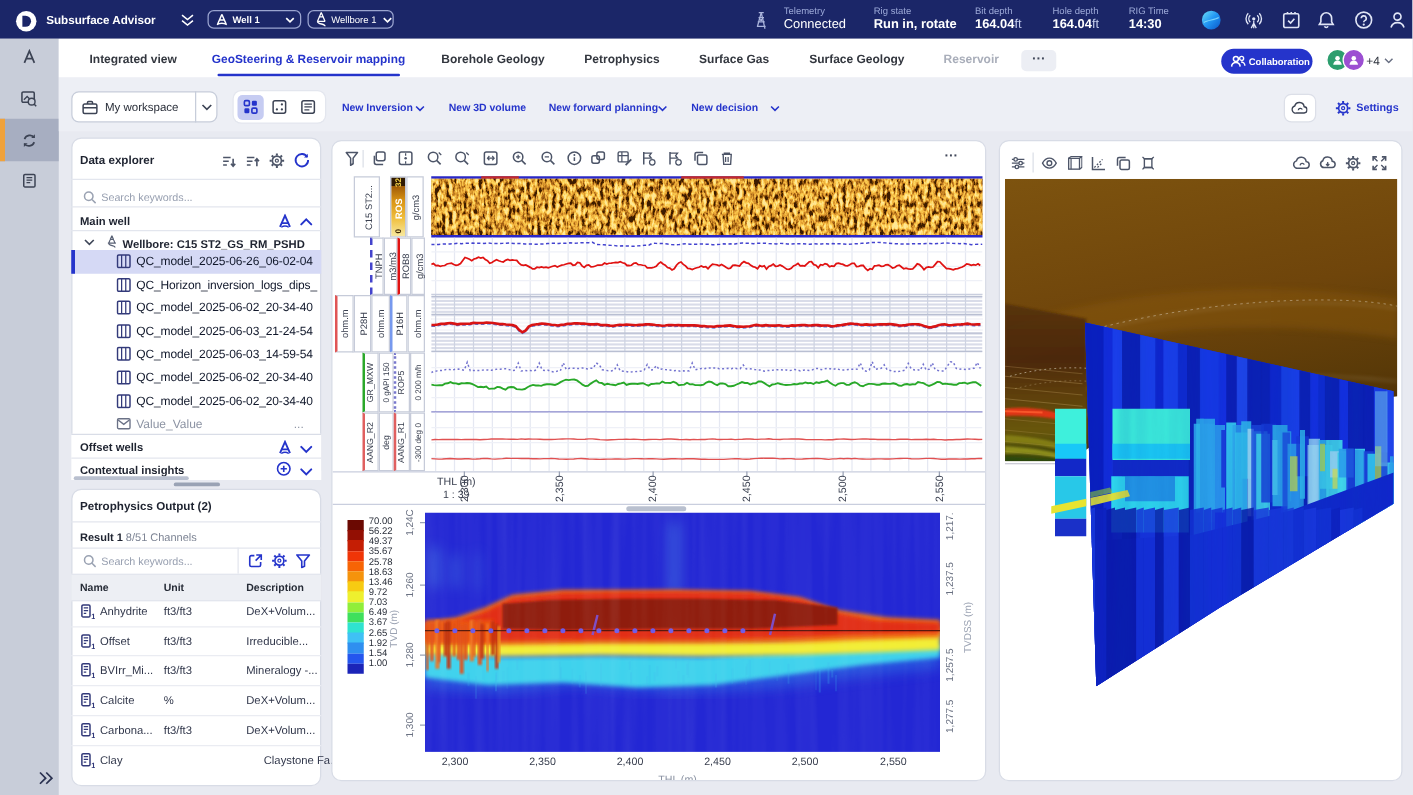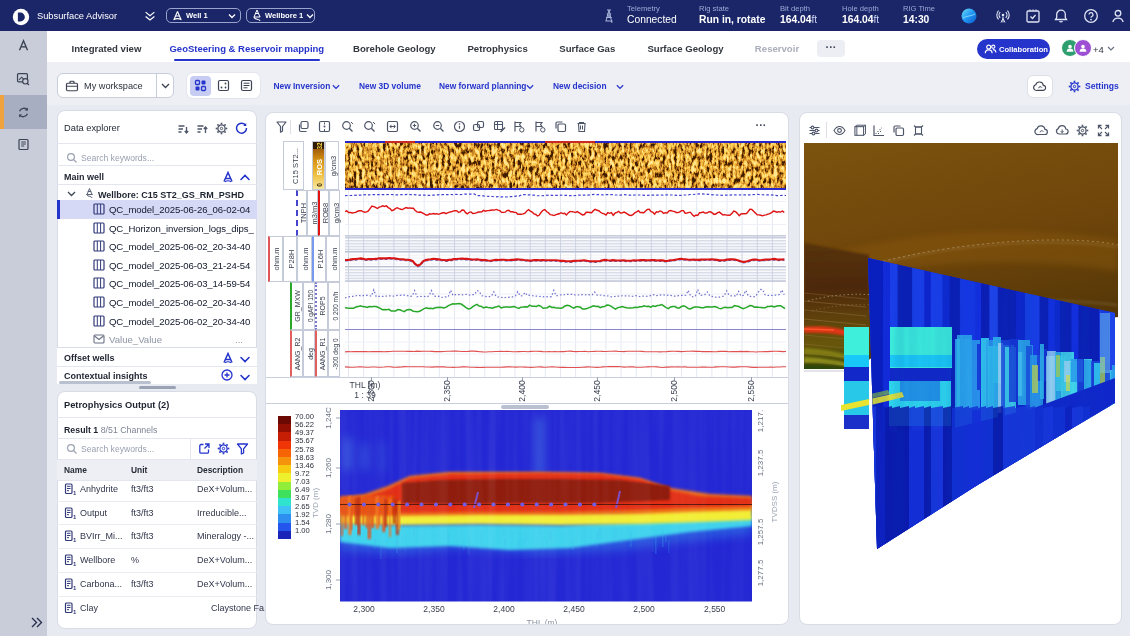--- a/index.html
+++ b/index.html
@@ -6,38 +6,38 @@
 .abs{position:absolute;white-space:nowrap}
 .panel{position:absolute;background:#fff;border:1px solid #d8dce6;border-radius:8px;overflow:hidden}
 .ic{position:absolute}
 svg{display:block}
 </style></head><body>
 <div class="abs" style="left:0;top:0;width:1130px;height:31px;background:#1b2668"></div>
 <svg class="ic" style="left:12px;top:8px" width="18" height="18" viewBox="0 0 22 22">
     <circle cx="11" cy="11" r="10" fill="#fff"></circle>
     <path d="M7.2 5.6h3.1a5.4 5.4 0 0 1 0 10.8H7.2Z" fill="#1b2668"></path>
   </svg>
-<div class="abs" style="left:37px;top:11px;font-size:9.3px;font-weight:400;color:#fff;letter-spacing:0px">Subsurface Advisor</div>
+<div class="abs" style="left:37px;top:11px;font-size:9.3px;font-weight:700;color:#fff;letter-spacing:0px">Subsurface Advisor</div>
 <svg class="ic" style="left:143px;top:10px" width="14" height="13" viewBox="0 0 16 14">
     <path d="M3 2l5 4 5-4M3 7l5 4 5-4" fill="none" stroke="#fff" stroke-width="1.4"></path>
   </svg>
 <div class="abs" style="left:166px;top:8px;width:75px;height:14.5px;border:1px solid #9aa4cf;border-radius:5px"></div>
 <svg class="ic" style="left:172px;top:10px" width="11" height="11" viewBox="0 0 11 11">
     <path d="M5.5 1.5 2 9.5M5.5 1.5 9 9.5M3.2 6h4.6M1.5 9.8c2.5-1.5 5.5-1.5 8 0" fill="none" stroke="#fff" stroke-width="1.1"></path>
   </svg>
 <div class="abs" style="left:186px;top:10.5px;font-size:7.6px;font-weight:700;color:#fff">Well 1</div>
 <svg class="ic" style="left:228px;top:13px" width="8" height="6" viewBox="0 0 8 6">
     <path d="M1 1.5 4 4.5 7 1.5" fill="none" stroke="#fff" stroke-width="1.3"></path>
   </svg>
 <div class="abs" style="left:246px;top:8px;width:69px;height:14.5px;border:1px solid #9aa4cf;border-radius:5px"></div>
 <svg class="ic" style="left:251px;top:9px" width="12" height="13" viewBox="0 0 12 13">
     <path d="M6 1 3 8M6 1l3 7M4 4.5h4M2.8 8h6.4" fill="none" stroke="#fff" stroke-width="1"></path>
     <path d="M3 8c0 3 6 1.5 6 4" fill="none" stroke="#fff" stroke-width="1.1"></path>
   </svg>
-<div class="abs" style="left:265px;top:10.5px;font-size:7.6px;font-weight:700;color:#fff">Wellbore 1</div>
+<div class="abs" style="left:265px;top:10.5px;font-size:7.6px;font-weight:400;color:#fff">Wellbore 1</div>
 <svg class="ic" style="left:306px;top:13px" width="8" height="6" viewBox="0 0 8 6">
     <path d="M1 1.5 4 4.5 7 1.5" fill="none" stroke="#fff" stroke-width="1.3"></path>
   </svg>
 <svg class="ic" style="left:602px;top:7px" width="14" height="17" viewBox="0 0 14 15">
     <path d="M5 2h4M7 2 4 13M7 2l3 13M4.8 6h4.4M4.2 9.5h5.6M3.5 13h7" stroke="#aab4dc" stroke-width="1" fill="none"></path>
     <circle cx="7" cy="8" r="1" fill="#aab4dc"></circle>
   </svg>
 <div class="abs" style="left:627px;top:4px;font-size:7.6px;color:#9ca9d8">Telemetry</div>
 <div class="abs" style="left:627px;top:13.5px;font-size:10.3px;font-weight:400;color:#fff">Connected</div>
 <div class="abs" style="left:699px;top:4px;font-size:7.6px;color:#9ca9d8">Rig state</div>
@@ -211,21 +211,21 @@
     <path d="M6.5 10.6L6.5 12.3" stroke="#2534cb" stroke-width="1.6"></path>
     <path d="M3.6 9.4L2.4 10.6" stroke="#2534cb" stroke-width="1.6"></path>
     <path d="M2.4 6.5L0.7 6.5" stroke="#2534cb" stroke-width="1.6"></path>
     <path d="M3.6 3.6L2.4 2.4" stroke="#2534cb" stroke-width="1.6"></path>
     <path d="M6.5 2.4L6.5 0.7" stroke="#2534cb" stroke-width="1.6"></path>
     <path d="M9.4 3.6L10.6 2.4" stroke="#2534cb" stroke-width="1.6"></path>
   </svg>
 <div class="abs" style="left:1085px;top:81px;font-size:8.6px;font-weight:700;color:#2534cb">Settings</div>
 <div class="abs" style="left:0;top:0;width:1130px;height:636px">
     <div class="panel" style="left:57px;top:110px;width:200px;height:274px"></div>
-    <div class="abs" style="left:64px;top:123px;font-size:9.3px;font-weight:400;color:#1e2330">Data explorer</div>
+    <div class="abs" style="left:64px;top:123px;font-size:9.3px;font-weight:700;color:#1e2330">Data explorer</div>
     <svg class="ic" style="left:177px;top:123px" width="12" height="12" viewBox="0 0 12 12">
       <path d="M1.5 3h6M1.5 6h4.5M1.5 9h3" stroke="#4d5568" stroke-width="1.3"></path>
       <path d="M9.5 4v6M7.8 8l1.7 2 1.7-2" fill="none" stroke="#4d5568" stroke-width="1.3"></path>
     </svg>
     <svg class="ic" style="left:196px;top:123px" width="12" height="12" viewBox="0 0 12 12">
       <path d="M1.5 3h6M1.5 6h4.5M1.5 9h3" stroke="#4d5568" stroke-width="1.3"></path>
       <path d="M9.5 10V4M7.8 6 9.5 4l1.7 2" fill="none" stroke="#4d5568" stroke-width="1.3"></path>
     </svg>
     <svg class="ic" style="left:215px;top:122px" width="13" height="13" viewBox="0 0 13 13">
       <circle cx="6.5" cy="6.5" r="3.6" fill="none" stroke="#4d5568" stroke-width="1.3"></circle>
@@ -375,39 +375,39 @@
   </svg>
 <div class="abs" style="left:80px;top:484.0px;font-size:9px;color:#30364a">Anhydrite</div>
 <div class="abs" style="left:131px;top:484.0px;font-size:9px;color:#30364a">ft3/ft3</div>
 <div class="abs" style="left:197px;top:484.0px;font-size:9px;color:#30364a">DeX+Volum...</div>
 <div class="abs" style="left:57px;top:500.7px;width:200px;height:1px;background:#eaecf2"></div>
 <svg class="ic" style="left:64px;top:506.7px" width="12" height="13" viewBox="0 0 12 13">
     <rect x="1.5" y="1" width="6.5" height="9.5" rx="1" fill="none" stroke="#333a7a" stroke-width="1.2"></rect>
     <path d="M3 3.3h3.5M3 5.5h3.5M3 7.7h2" stroke="#333a7a" stroke-width="1"></path>
     <text x="9" y="12" font-size="6" fill="#333a7a" font-weight="bold">1</text>
   </svg>
-<div class="abs" style="left:80px;top:507.7px;font-size:9px;color:#30364a">Output</div>
+<div class="abs" style="left:80px;top:507.7px;font-size:9px;color:#30364a">Offset</div>
 <div class="abs" style="left:131px;top:507.7px;font-size:9px;color:#30364a">ft3/ft3</div>
 <div class="abs" style="left:197px;top:507.7px;font-size:9px;color:#30364a">Irreducible...</div>
 <div class="abs" style="left:57px;top:524.4px;width:200px;height:1px;background:#eaecf2"></div>
 <svg class="ic" style="left:64px;top:530.4px" width="12" height="13" viewBox="0 0 12 13">
     <rect x="1.5" y="1" width="6.5" height="9.5" rx="1" fill="none" stroke="#333a7a" stroke-width="1.2"></rect>
     <path d="M3 3.3h3.5M3 5.5h3.5M3 7.7h2" stroke="#333a7a" stroke-width="1"></path>
     <text x="9" y="12" font-size="6" fill="#333a7a" font-weight="bold">1</text>
   </svg>
 <div class="abs" style="left:80px;top:531.4px;font-size:9px;color:#30364a">BVIrr_Mi...</div>
 <div class="abs" style="left:131px;top:531.4px;font-size:9px;color:#30364a">ft3/ft3</div>
 <div class="abs" style="left:197px;top:531.4px;font-size:9px;color:#30364a">Mineralogy -...</div>
 <div class="abs" style="left:57px;top:548.1px;width:200px;height:1px;background:#eaecf2"></div>
 <svg class="ic" style="left:64px;top:554.1px" width="12" height="13" viewBox="0 0 12 13">
     <rect x="1.5" y="1" width="6.5" height="9.5" rx="1" fill="none" stroke="#333a7a" stroke-width="1.2"></rect>
     <path d="M3 3.3h3.5M3 5.5h3.5M3 7.7h2" stroke="#333a7a" stroke-width="1"></path>
     <text x="9" y="12" font-size="6" fill="#333a7a" font-weight="bold">1</text>
   </svg>
-<div class="abs" style="left:80px;top:555.1px;font-size:9px;color:#30364a">Wellbore</div>
+<div class="abs" style="left:80px;top:555.1px;font-size:9px;color:#30364a">Calcite</div>
 <div class="abs" style="left:131px;top:555.1px;font-size:9px;color:#30364a">%</div>
 <div class="abs" style="left:197px;top:555.1px;font-size:9px;color:#30364a">DeX+Volum...</div>
 <div class="abs" style="left:57px;top:571.8px;width:200px;height:1px;background:#eaecf2"></div>
 <svg class="ic" style="left:64px;top:577.8px" width="12" height="13" viewBox="0 0 12 13">
     <rect x="1.5" y="1" width="6.5" height="9.5" rx="1" fill="none" stroke="#333a7a" stroke-width="1.2"></rect>
     <path d="M3 3.3h3.5M3 5.5h3.5M3 7.7h2" stroke="#333a7a" stroke-width="1"></path>
     <text x="9" y="12" font-size="6" fill="#333a7a" font-weight="bold">1</text>
   </svg>
 <div class="abs" style="left:80px;top:578.8px;font-size:9px;color:#30364a">Carbona...</div>
 <div class="abs" style="left:131px;top:578.8px;font-size:9px;color:#30364a">ft3/ft3</div>

